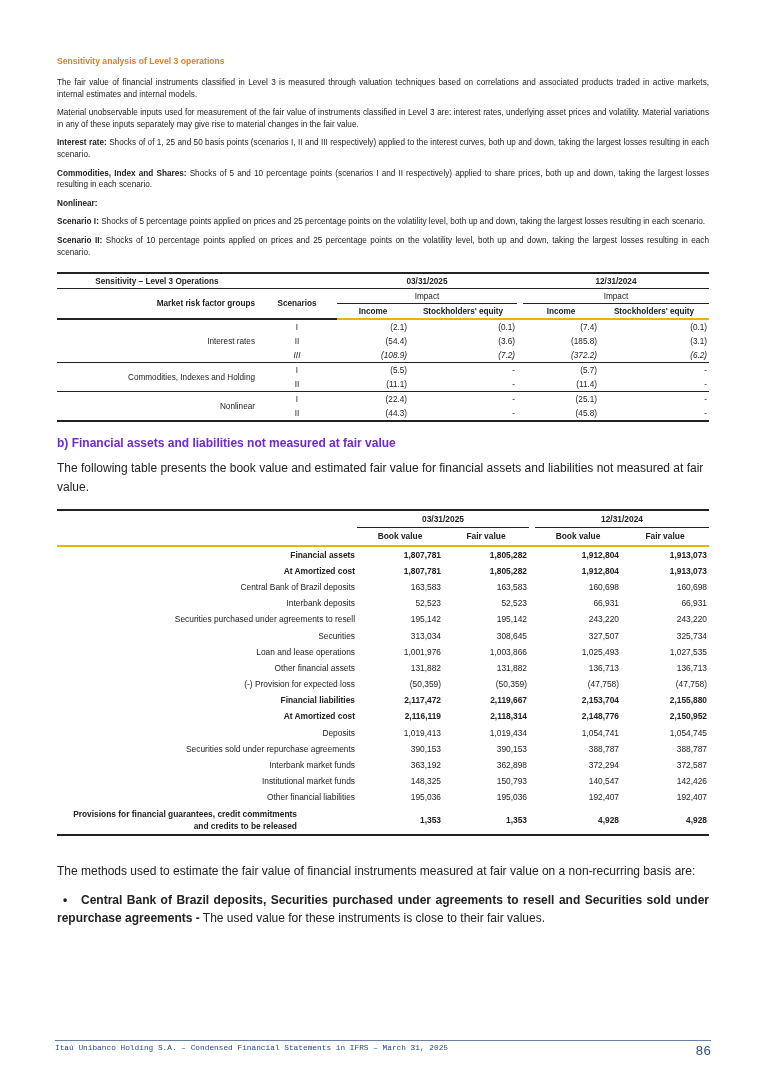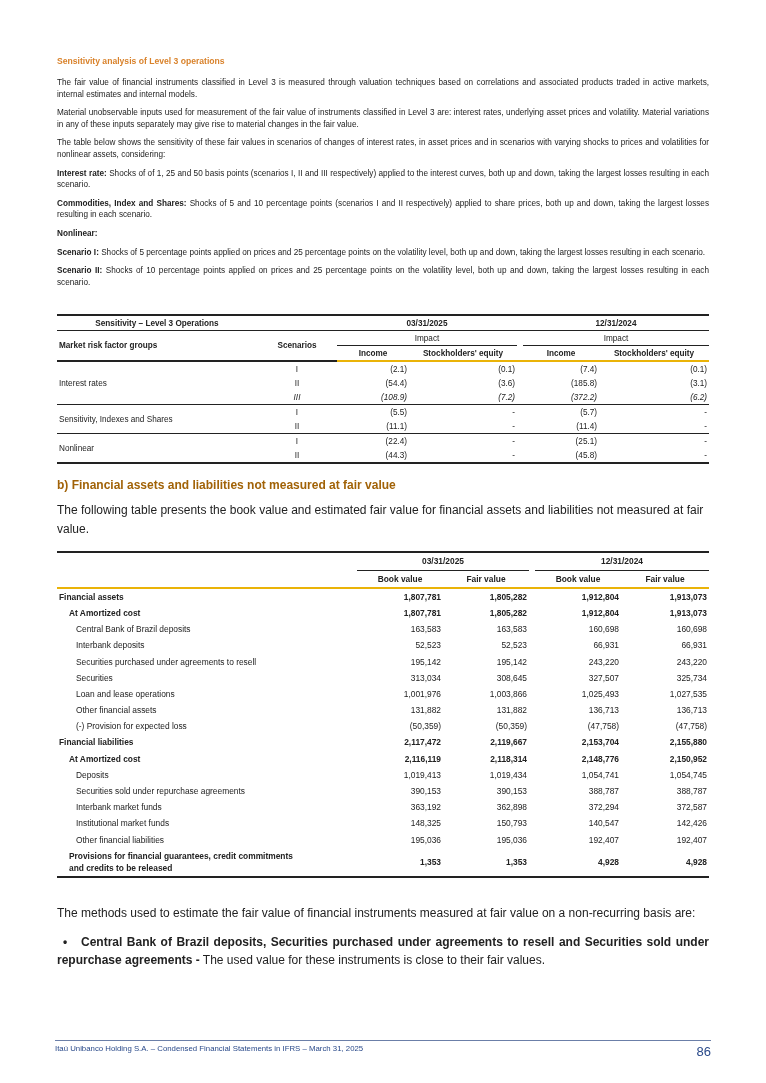--- a/index.html
+++ b/index.html
@@ -1,51 +1,50 @@
 <!DOCTYPE html>
 <html><head>
 <meta charset="utf-8">
 <style>
   html, body { margin: 0; padding: 0; background: #ffffff; }
   body { width: 766px; height: 1083px; position: relative; overflow: hidden; font-family: "Liberation Sans", sans-serif; color: #222; }
   .page { position: absolute; left: 57px; top: 56px; width: 652px; }
   .h-small { color: #d9822b; font-weight: bold; font-size: 8.6px; margin: 0 0 11px 0; }
   .p-small { font-size: 8.2px; line-height: 11.6px; text-align: justify; margin: 0 0 7px 0; }
   .p-small b { font-weight: bold; }
-  .t1 { width: 652px; border-collapse: collapse; font-size: 8.2px; margin-top: 26px; }
+  .t1 { width: 652px; border-collapse: collapse; font-size: 8.2px; margin-top: 14px; }
   .t1 td, .t1 th { padding: 0 2px; height: 14px; }
   .t1 th { font-weight: bold; }
   .thick-top { border-top: 2px solid #222; }
   .thick-bottom { border-bottom: 2px solid #eab308; }
   .thin-bottom { border-bottom: 1px solid #222; }
   .r { text-align: right; }
   .c { text-align: center; }
-  .l { text-align: left; }
-  .h-large { color: #a16207; font-weight: bold; font-size: 12px; margin: 14px 0 9px 0; }
+  .l { text-align: right; }
+  .h-large { color: #6d28d9; font-weight: bold; font-size: 12px; margin: 14px 0 9px 0; }
   .p-large { font-size: 12px; line-height: 19px; margin: 0 0 12px 0; }
   .t2 { width: 652px; border-collapse: collapse; font-size: 8.4px; }
   .t2 td, .t2 th { padding: 0 2px; height: 16.2px; }
   .t2 th { font-weight: bold; }
   .b { font-weight: bold; }
   .ind1 { padding-left: 12px !important; }
   .ind2 { padding-left: 19px !important; }
   .bullet-p { font-size: 12px; line-height: 18px; text-align: justify; margin: 10px 0 0 0; }
   .bullet { display: inline-block; width: 18px; padding-left: 6px; font-weight: bold; }
-  .footer { position: absolute; left: 55px; top: 1040px; width: 656px; border-top: 1px solid #6b7fa8; padding-top: 3px; font-size: 7.8px; color: #2a4a8a; }
+  .footer { position: absolute; left: 55px; top: 1040px; width: 656px; border-top: 1px solid #6b7fa8; padding-top: 3px; font-size: 7.8px; color: #2a4a8a; font-family: Liberation Mono, monospace; }
   .footer .pg { position: absolute; right: 0; top: 3px; font-size: 13px; }
   .gap { width: 6px; }
 </style>
 </head>
 <body>
 
 <div class="page">
   <div class="h-small">Sensitivity analysis of Level 3 operations</div>
   <p class="p-small">The fair value of financial instruments classified in Level 3 is measured through valuation techniques based on correlations and associated products traded in active markets, internal estimates and internal models.</p>
   <p class="p-small">Material unobservable inputs used for measurement of the fair value of instruments classified in Level 3 are: interest rates, underlying asset prices and volatility. Material variations in any of these inputs separately may give rise to material changes in the fair value.</p>
-  <p class="p-small">The table below shows the sensitivity of these fair values in scenarios of changes of interest rates, in asset prices and in scenarios with varying shocks to prices and volatilities for nonlinear assets, considering:</p>
   <p class="p-small"><b>Interest rate:</b><span> Shocks of of 1, 25 and 50 basis points (scenarios I, II and III respectively) applied to the interest curves, both up and down, taking the largest losses resulting in each scenario.</span></p>
   <p class="p-small"><b>Commodities, Index and Shares:</b><span> Shocks of 5 and 10 percentage points (scenarios I and II respectively) applied to share prices, both up and down, taking the largest losses resulting in each scenario.</span></p>
   <p class="p-small"><b>Nonlinear:</b></p>
   <p class="p-small"><b>Scenario I:</b><span> Shocks of 5 percentage points applied on prices and 25 percentage points on the volatility level, both up and down, taking the largest losses resulting in each scenario.</span></p>
   <p class="p-small"><b>Scenario II:</b><span> Shocks of 10 percentage points applied on prices and 25 percentage points on the volatility level, both up and down, taking the largest losses resulting in each scenario.</span></p>
 
   <table class="t1">
     <colgroup>
       <col style="width:200px">
         <col style="width:80px">
@@ -98,21 +97,21 @@
         </tr>
         <tr style="border-bottom: 1px solid rgb(34, 34, 34); font-style: italic;">
           <td class="c">III</td>
           <td class="r">(108.9)</td>
           <td class="r">(7.2)</td>
           <td></td>
           <td class="r">(372.2)</td>
           <td class="r">(6.2)</td>
         </tr>
         <tr>
-          <td rowspan="2" class="l" style="border-bottom: 1px solid rgb(34, 34, 34);">Sensitivity, Indexes and Shares</td>
+          <td rowspan="2" class="l" style="border-bottom: 1px solid rgb(34, 34, 34);">Commodities, Indexes and Holding</td>
           <td class="c">I</td>
           <td class="r">(5.5)</td>
           <td class="r">-</td>
           <td></td>
           <td class="r">(5.7)</td>
           <td class="r">-</td>
         </tr>
         <tr style="border-bottom: 1px solid rgb(34, 34, 34);">
           <td class="c">II</td>
           <td class="r">(11.1)</td>

